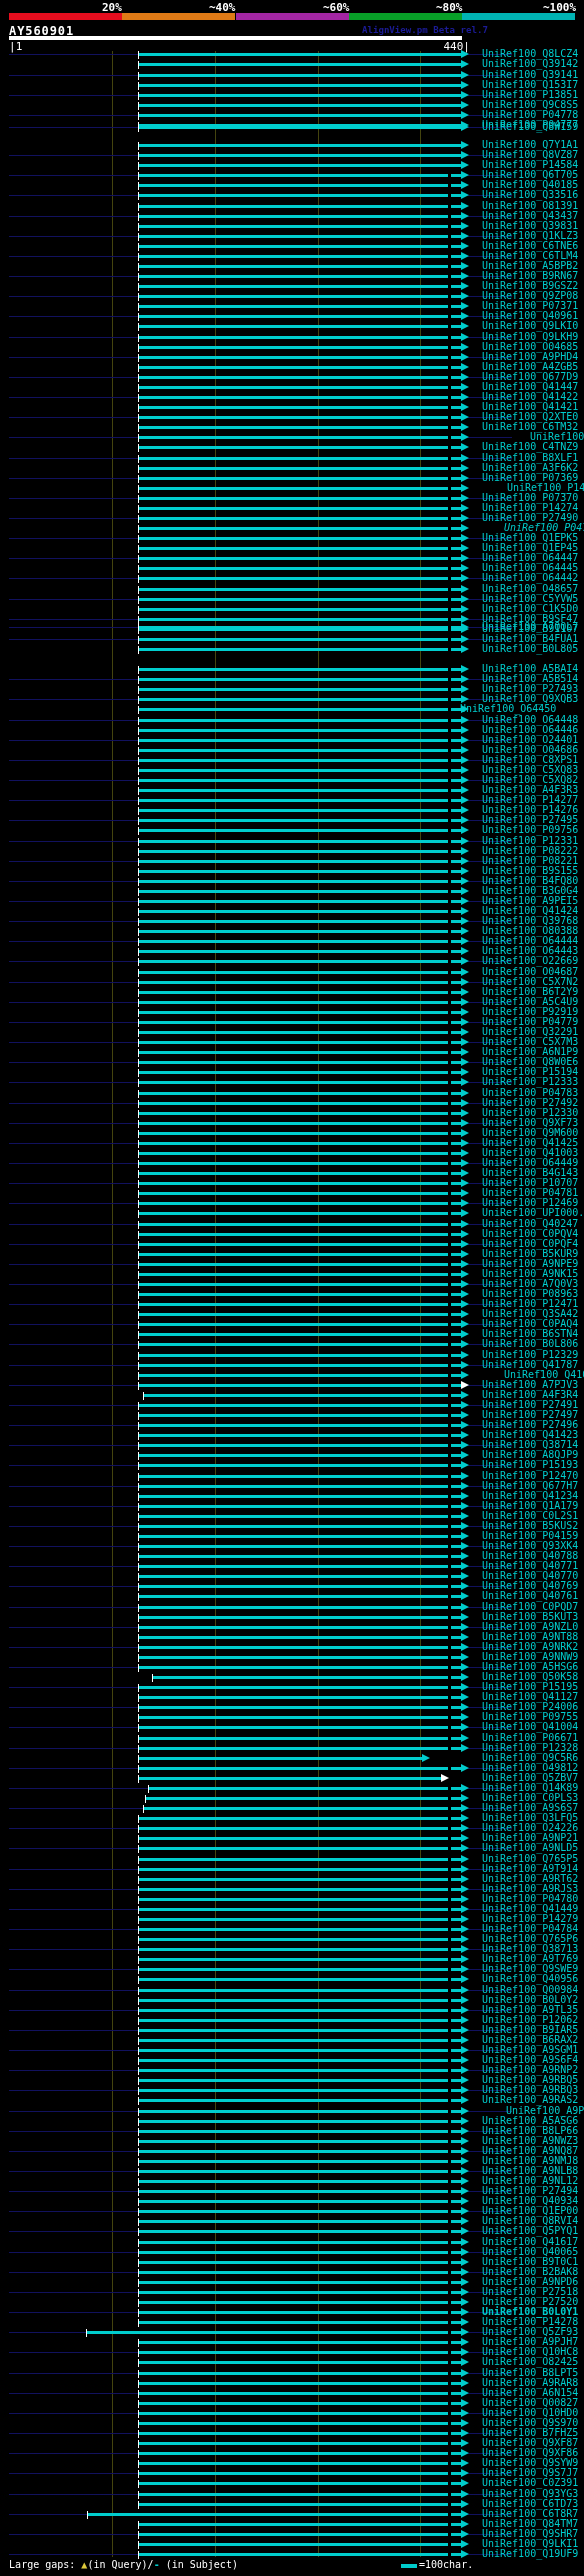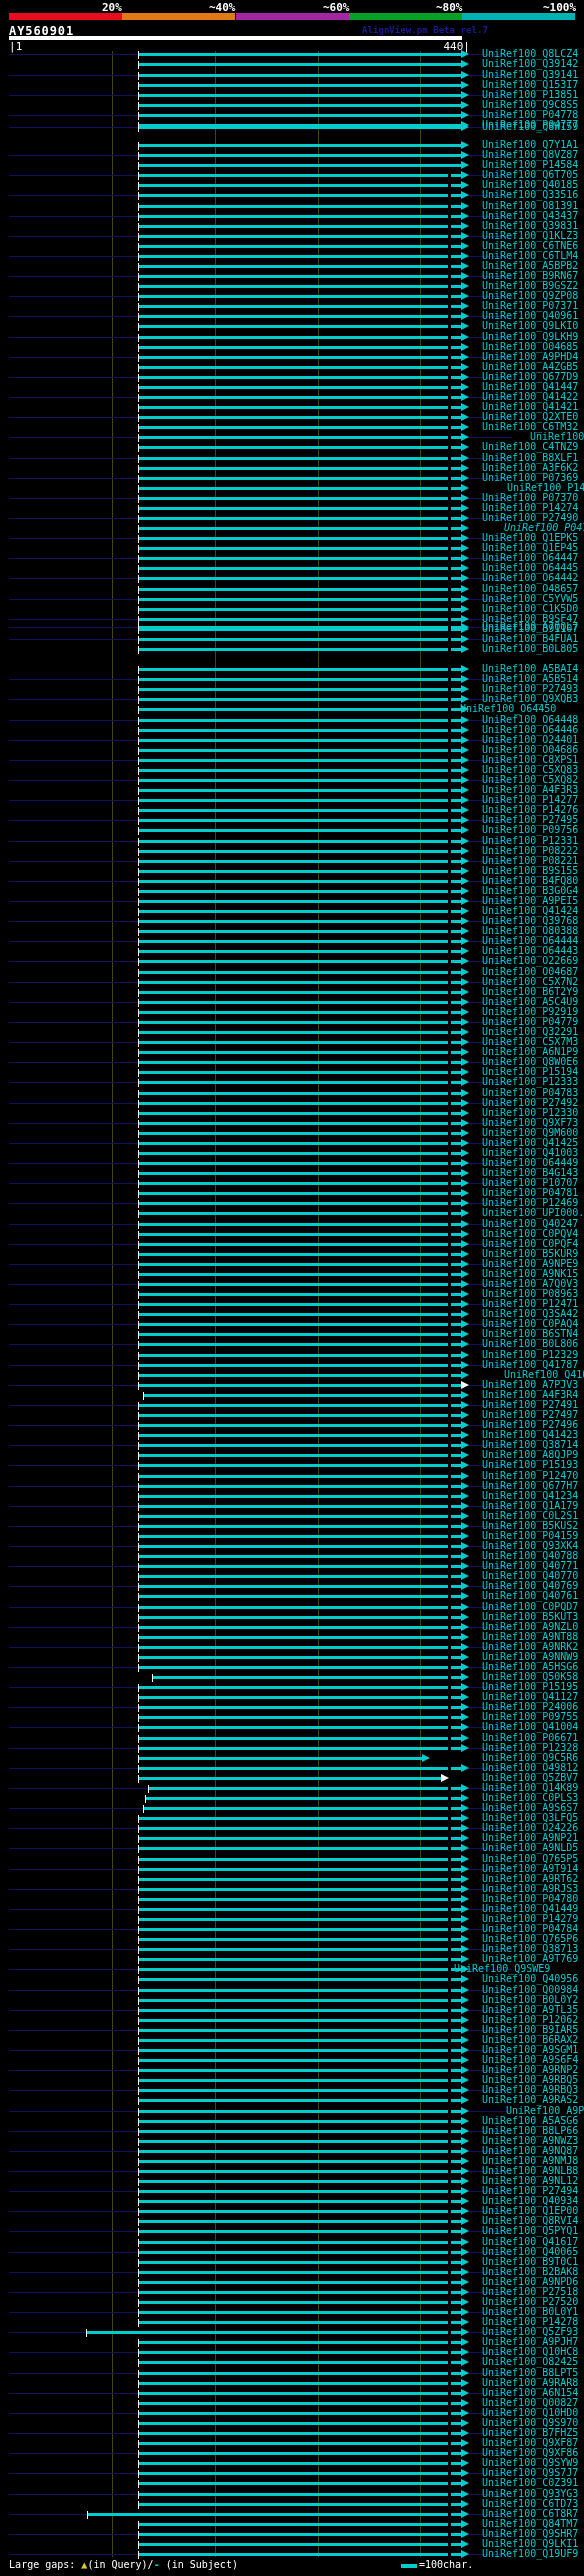--- a/index.html
+++ b/index.html
@@ -1468,21 +1468,21 @@
       <div class="abs notch" style="left: 448px;"></div>
       <div class="abs arrow" style="left: 461px; border-left: 8.2px solid rgb(0, 204, 204);"></div>
       <div class="abs hit-label" style="left: 482px; color: rgb(0, 204, 204);">UniRef100_A9T769</div>
     </div>
     <div class="abs row" style="top: 1964px;">
       <div class="abs leader" style="left: 9.1px; width: 503px;"></div>
       <div class="abs bar" style="left: 139px; width: 323px; background: rgb(0, 204, 204);"></div>
       <div class="abs tick" style="left: 138px;"></div>
       <div class="abs notch" style="left: 448px;"></div>
       <div class="abs arrow" style="left: 461px; border-left: 8.2px solid rgb(0, 204, 204);"></div>
-      <div class="abs hit-label" style="left: 454px; color: rgb(0, 204, 204);">UniRef100_Q9SWE9</div>
+      <div class="abs hit-label" style="left: 482px; color: rgb(0, 204, 204);">UniRef100_Q9SWE9</div>
     </div>
     <div class="abs row" style="top: 1974px;">
       <div class="abs bar" style="left: 139px; width: 323px; background: rgb(0, 204, 204);"></div>
       <div class="abs tick" style="left: 138px;"></div>
       <div class="abs notch" style="left: 448px;"></div>
       <div class="abs arrow" style="left: 461px; border-left: 8.2px solid rgb(0, 204, 204);"></div>
       <div class="abs hit-label" style="left: 482px; color: rgb(0, 204, 204);">UniRef100_Q40956</div>
     </div>
     <div class="abs row" style="top: 1985px;">
       <div class="abs leader" style="left: 9.1px; width: 503px;"></div>
@@ -1717,21 +1717,21 @@
       <div class="abs arrow" style="left: 461px; border-left: 8.2px solid rgb(0, 204, 204);"></div>
       <div class="abs hit-label" style="left: 482px; color: rgb(0, 204, 204);">UniRef100_P27518</div>
     </div>
     <div class="abs row" style="top: 2297px;">
       <div class="abs bar" style="left: 139px; width: 323px; background: rgb(0, 204, 204);"></div>
       <div class="abs tick" style="left: 138px;"></div>
       <div class="abs notch" style="left: 448px;"></div>
       <div class="abs arrow" style="left: 461px; border-left: 8.2px solid rgb(0, 204, 204);"></div>
       <div class="abs hit-label" style="left: 482px; color: rgb(0, 204, 204);">UniRef100_P27520</div>
     </div>
-    <div class="abs row" style="top: 2307px;">
+    <div class="abs row" style="top: 2307px; font-weight: bold;">
       <div class="abs leader" style="left: 9.1px; width: 503px;"></div>
       <div class="abs bar" style="left: 139px; width: 323px; background: rgb(0, 204, 204);"></div>
       <div class="abs tick" style="left: 138px;"></div>
       <div class="abs notch" style="left: 448px;"></div>
       <div class="abs arrow" style="left: 461px; border-left: 8.2px solid rgb(0, 204, 204);"></div>
       <div class="abs hit-label" style="left: 482px; color: rgb(0, 204, 204);">UniRef100_B0L0Y1</div>
     </div>
     <div class="abs row" style="top: 2317px;">
       <div class="abs bar" style="left: 139px; width: 323px; background: rgb(0, 204, 204);"></div>
       <div class="abs tick" style="left: 138px;"></div>

